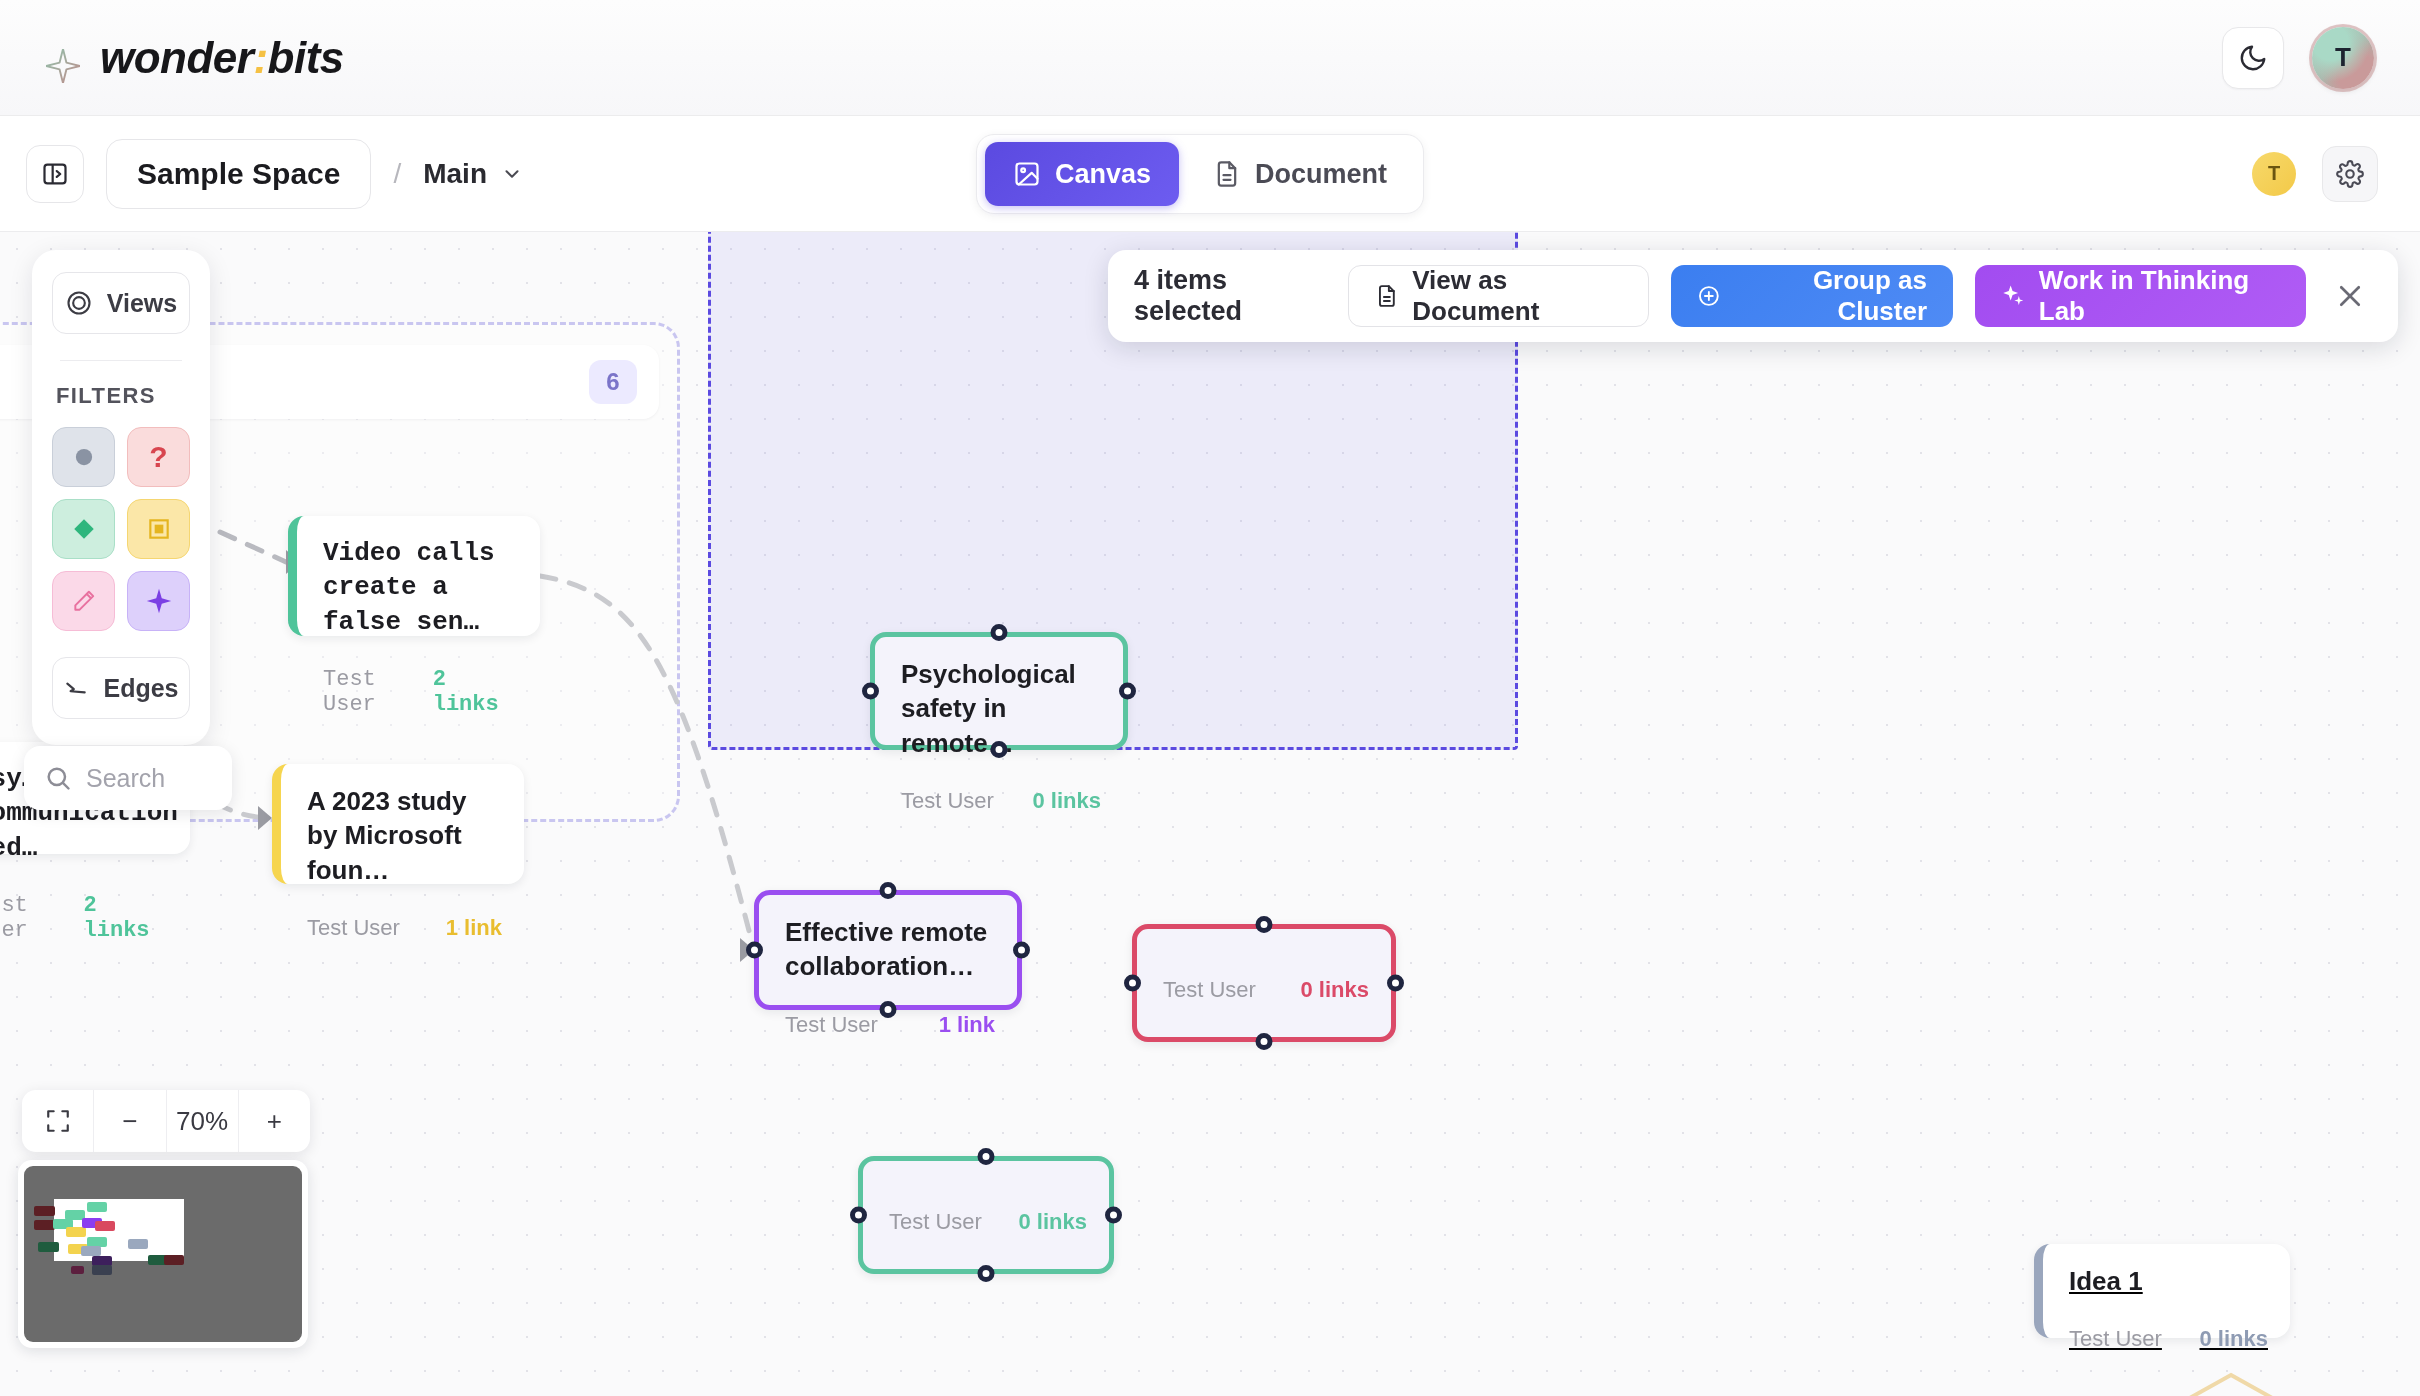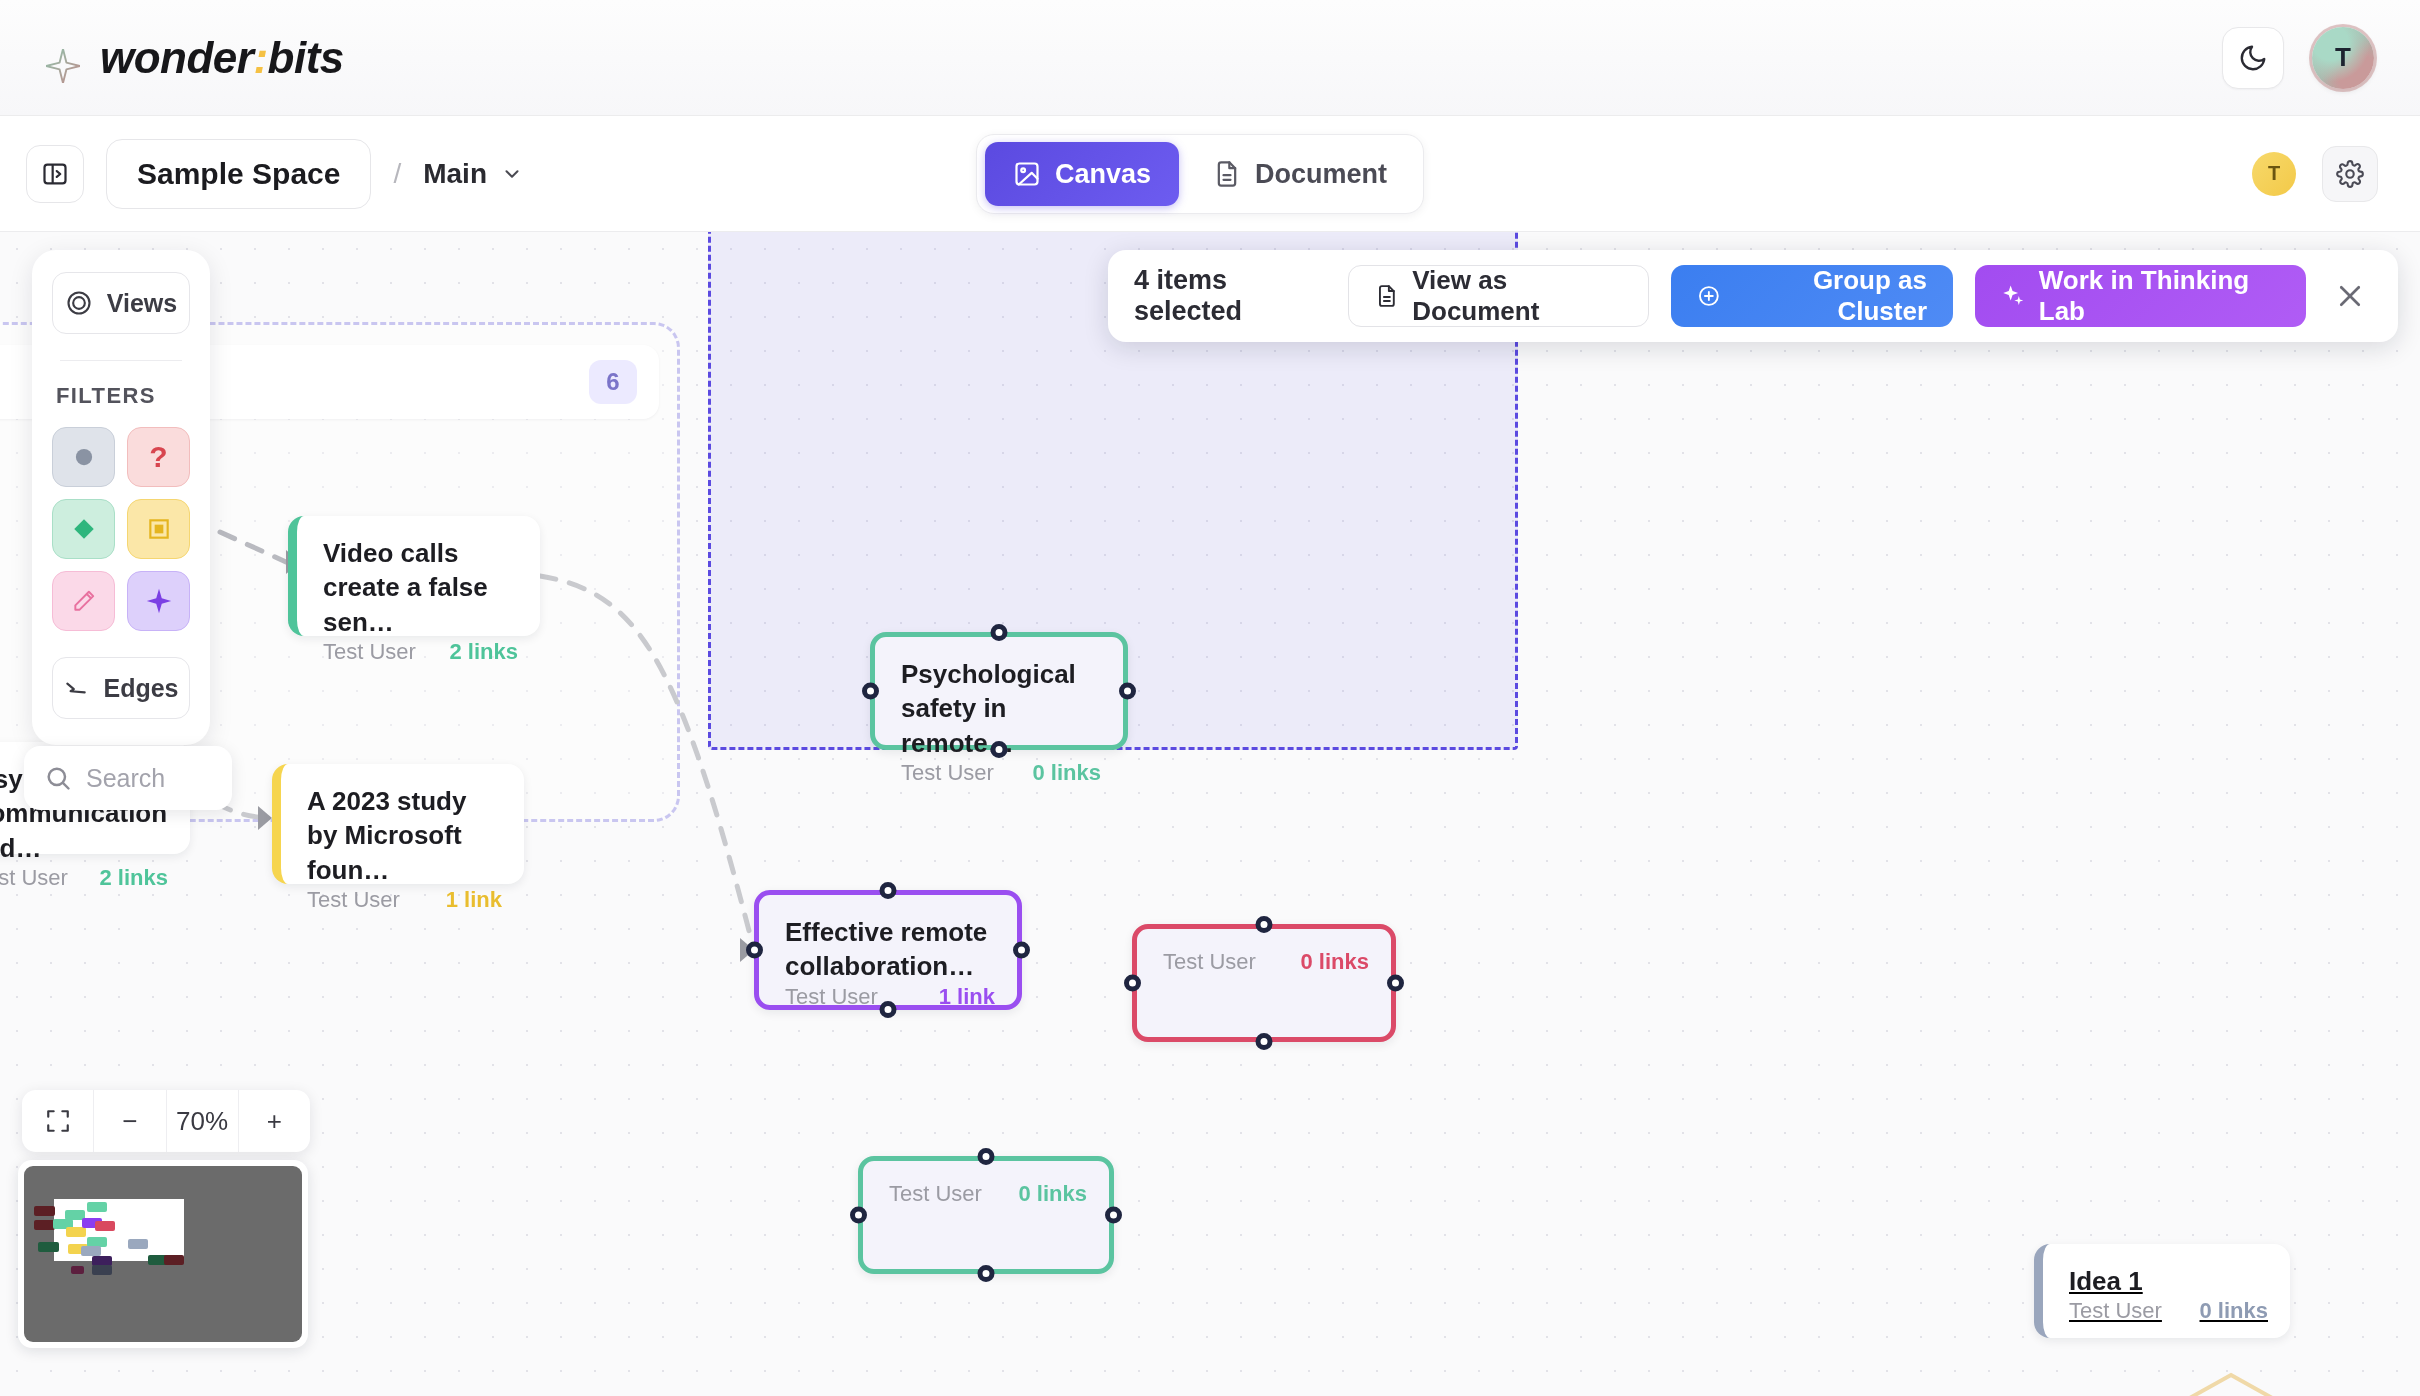--- a/index.html
+++ b/index.html
@@ -113,26 +113,26 @@
   }
 
   
   .node {
     position:absolute; background:#ffffff; border-radius: 16px;
     box-shadow: 0 3px 10px rgba(16,24,40,.08);
     padding: 20px 22px 16px 26px;
     display:flex; flex-direction:column; justify-content:space-between;
   }
   .node .title { font-size: 26px; font-weight: 700; line-height: 1.32; color:#1d1d22; }
-  .node .meta { display:flex; align-items:flex-start; justify-content:space-between; margin-top: 0; }
+  .node .meta { display:flex; align-items:flex-start; justify-content:space-between; margin-top: 28px; }
   .node .author { font-size: 22px; color:#9b9ba3; }
   .node .links { font-size: 22px; font-weight:600; }
 
   
-  .node.bar-green { border-left: 9px solid #4fc49a; }
+  .node.bar-green { border-left: 9px solid #4fc49a; font-family: Liberation Mono, monospace; }
   .node.bar-yellow { border-left: 9px solid #f6d54f; }
   .node.bar-slate { border-left: 9px solid #9aa6bd; text-decoration: underline; }
   .node.bar-green .links { color:#4fc49a; }
   .node.bar-yellow .links { color:#e9bd2f; }
   .node.bar-slate .links { color:#8e9bb3; }
 
   
   .node.sel { background:#f4f3fb; padding-left: 26px; }
   .node.sel.ring-green  { border: 5px solid #5bc4a0; }
   .node.sel.ring-purple { border: 5px solid #9a4ef0; }

